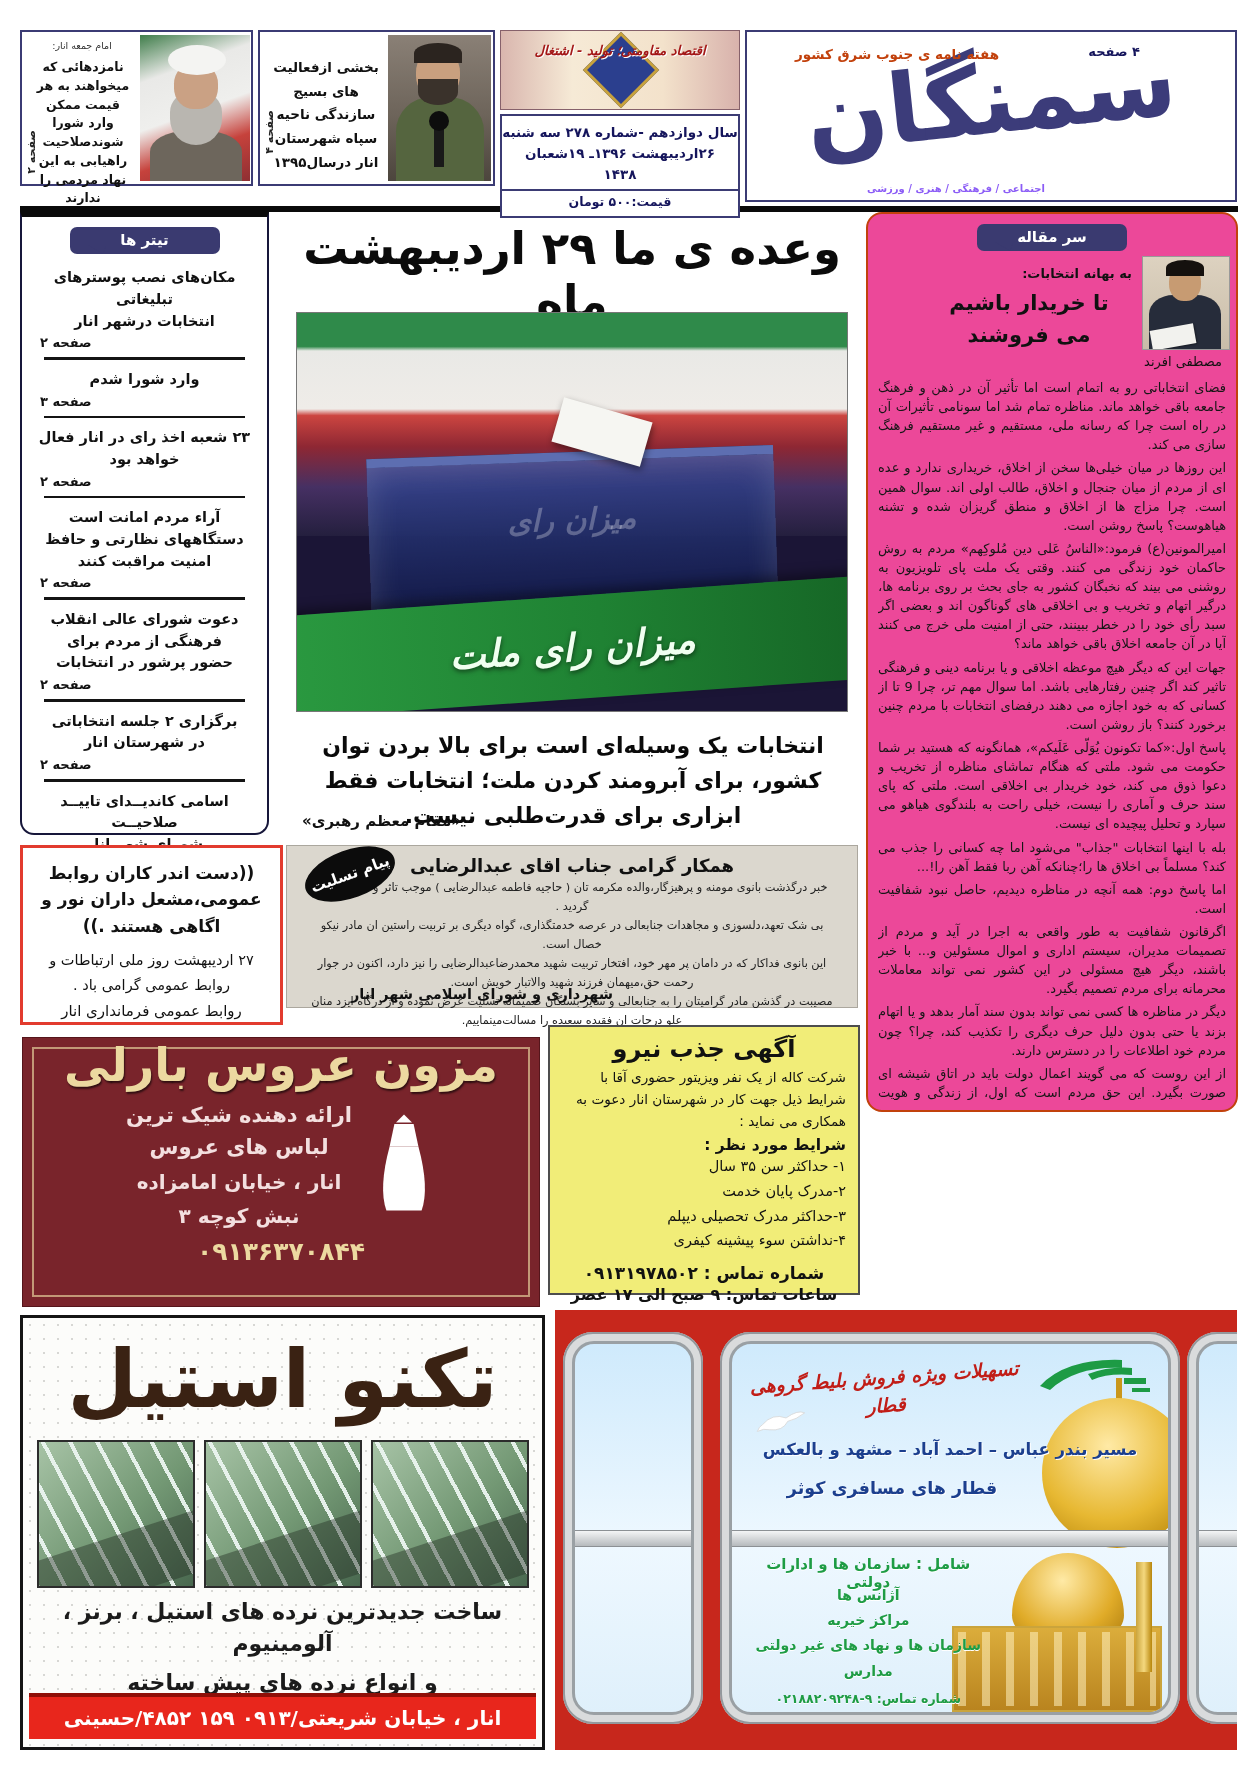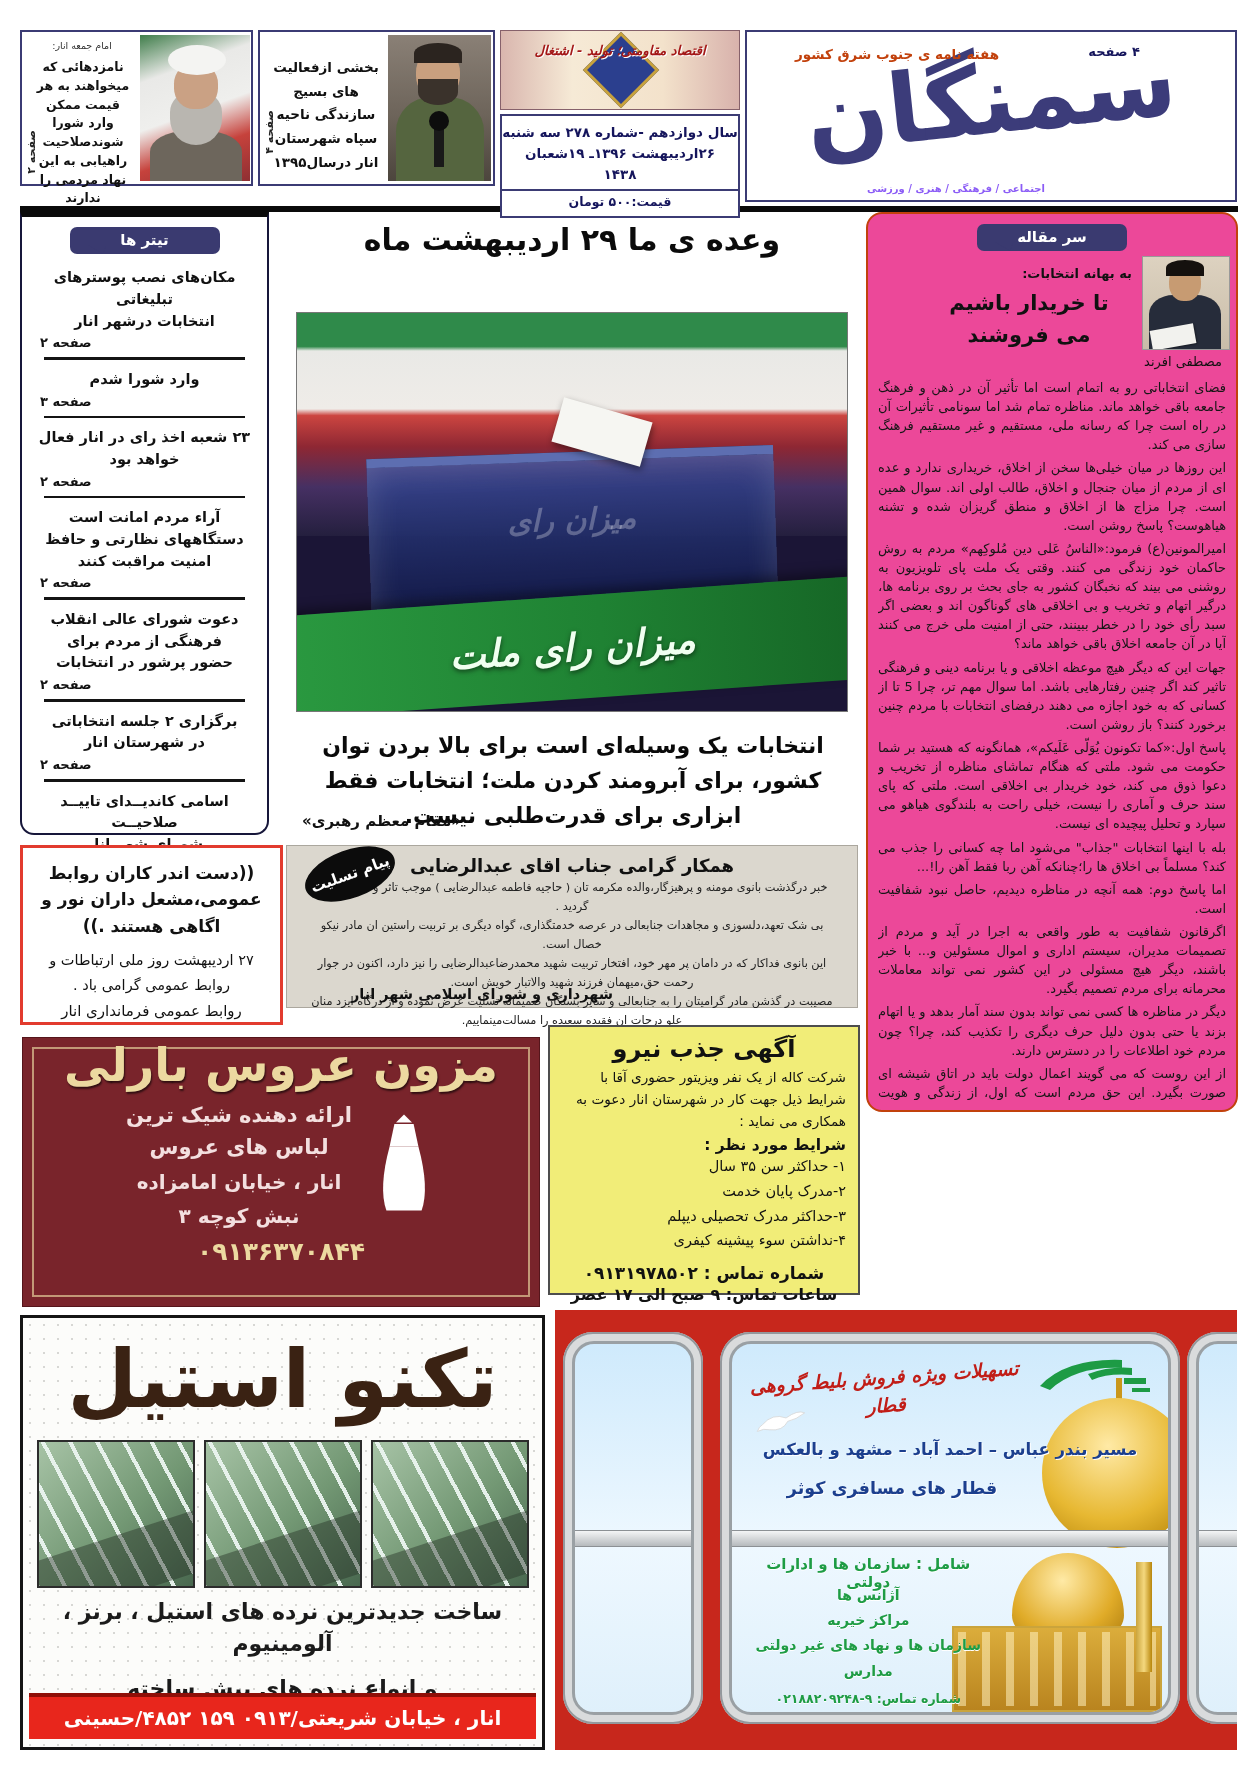--- a/index.html
+++ b/index.html
@@ -54,21 +54,21 @@
   .badge{position:relative;width:150px;height:27px;margin:10px auto 6px;background:#3a3a70;color:#fff;border-radius:7px;
       font-size:15px;font-weight:bold;text-align:center;line-height:27px;}
   .badge::after{content:'';position:absolute;left:24px;bottom:-9px;border:9px solid transparent;border-top-color:#3a3a70;transform:skewX(32deg);}
   .sb-item{padding:7px 8px 2px;}
   .sb-title{font-size:14.5px;font-weight:bold;text-align:center;line-height:1.5;white-space:pre-line;}
   .sb-page{font-size:13px;font-weight:bold;text-align:left;padding:3px 10px 0;}
   .sb-sep{height:2.5px;background:#141414;margin:7px 14px 0;}
   .sb-item:last-of-type .sb-sep{display:none;}
 
   
-  .headline{position:absolute;left:286px;top:222px;width:572px;font-size:30px;font-weight:bold;color:#0b0b0b;text-align:center;letter-spacing:-1px;}
+  .headline{position:absolute;left:286px;top:222px;width:572px;font-size:45px;font-weight:bold;color:#0b0b0b;text-align:center;letter-spacing:-1px;}
   .photo{position:absolute;left:296px;top:312px;width:552px;height:400px;border:1px solid #777;box-sizing:border-box;
       background:#1b1536;overflow:hidden;}
   .ph-flag{position:absolute;left:0;right:0;top:0;height:56%;
       background:linear-gradient(180deg,#2f8a4a 0%,#2f8a4a 15%,#e9e9e6 17%,#efece8 43%,#cc4540 46%,#8e2733 60%,#463063 78%,#241f3e 100%);}
   .ph-emblem{position:absolute;left:50%;top:26%;width:64px;height:56px;background:radial-gradient(ellipse at center,#c0392b 38%,rgba(192,57,43,0) 62%);}
   .ph-box{position:absolute;left:13%;right:13%;top:35%;height:40%;transform:rotate(-2deg);
       background:linear-gradient(180deg,rgba(52,72,150,.8),rgba(16,22,66,.94));border-top:9px solid rgba(106,126,196,.85);
       box-shadow:inset 0 0 34px rgba(255,255,255,.16);}
   .ph-script{position:absolute;left:0;right:0;top:26%;text-align:center;font-size:30px;font-style:italic;font-weight:bold;color:rgba(255,255,255,.28);}
   .ph-paper{position:absolute;left:47%;top:24%;width:92px;height:46px;background:#f6f6f2;transform:rotate(16deg);box-shadow:2px 3px 7px rgba(0,0,0,.45);}
@@ -304,21 +304,21 @@
     </div>
     <div class="ed-author">مصطفی افرند</div>
     <div class="ed-body">
 
         <p>فضای انتخاباتی رو به اتمام است اما تأثیر آن در ذهن و فرهنگ جامعه باقی خواهد ماند. مناظره تمام شد اما سونامی تأثیرات آن در راه است چرا که رسانه ملی، مستقیم و غیر مستقیم فرهنگ سازی می کند.</p>
 
         <p>این روزها در میان خیلی‌ها سخن از اخلاق، خریداری ندارد و عده ای از مردم از میان جنجال و اخلاق، طالب اولی اند. سوال همین است. چرا مزاج ها از اخلاق و منطق گریزان شده و تشنه هیاهوست؟ پاسخ روشن است.</p>
 
         <p>امیرالمونین(ع) فرمود:«الناسُ عَلی دین مُلوکِهم» مردم به روش حاکمان خود زندگی می کنند. وقتی یک ملت پای تلویزیون به روشنی می بیند که نخبگان کشور به جای بحث بر روی برنامه ها، درگیر اتهام و تخریب و بی اخلاقی های گوناگون اند و بعضی اگر سبد رأی خود را در خطر ببینند، حتی از امنیت ملی خرج می کنند آیا در آن جامعه اخلاق باقی خواهد ماند؟</p>
 
-        <p>جهات این که دیگر هیچ موعظه اخلاقی و یا برنامه دینی و فرهنگی تاثیر کند اگر چنین رفتارهایی باشد. اما سوال مهم تر، چرا 5 تا از کسانی که به خود اجازه می دهند درفضای انتخابات با مردم چنین برخورد کنند؟ باز روشن است.</p>
+        <p>جهات این که دیگر هیچ موعظه اخلاقی و یا برنامه دینی و فرهنگی تاثیر کند اگر چنین رفتارهایی باشد. اما سوال مهم تر، چرا 9 تا از کسانی که به خود اجازه می دهند درفضای انتخابات با مردم چنین برخورد کنند؟ باز روشن است.</p>
 
         <p>پاسخ اول:«کما تکونون یُوَلّی عَلَیکم»، همانگونه که هستید بر شما حکومت می شود. ملتی که هنگام تماشای مناظره از تخریب و دعوا ذوق می کند، خود خریدار بی اخلاقی است. ملتی که پای سند حرف و آماری را نیست، خیلی راحت به بلندگوی هیاهو می سپارد و تحلیل پیچیده ای نیست.</p>
 
         <p>بله با اینها انتخابات "جذاب" می‌شود اما چه کسانی را جذب می کند؟ مسلماً بی اخلاق ها را؛چنانکه آهن ربا فقط آهن را!...</p>
 
         <p>اما پاسخ دوم: همه آنچه در مناظره دیدیم، حاصل نبود شفافیت است.</p>
 
         <p>اگرقانون شفافیت به طور واقعی به اجرا در آید و مردم از تصمیمات مدیران، سیستم اداری و اموال مسئولین و... با خبر باشند، دیگر هیچ مسئولی در این کشور نمی تواند معاملات محرمانه برای مردم تصمیم بگیرد.</p>
 
         <p>دیگر در مناظره ها کسی نمی تواند بدون سند آمار بدهد و یا اتهام بزند یا حتی بدون دلیل حرف دیگری را تکذیب کند، چرا؟ چون مردم خود اطلاعات را در دسترس دارند.</p>
@@ -391,21 +391,21 @@
   </div>
 
   <div class="steel">
     <div class="steel-logo">تکنو استیل</div>
     <div class="steel-photos">
       <div class="rail"></div>
       <div class="rail"></div>
       <div class="rail"></div>
     </div>
     <div class="steel-line">ساخت جدیدترین نرده های استیل ، برنز ، آلومینیوم</div>
-    <div class="steel-line" style="margin-top:13px;">و انواع نرده های پیش ساخته</div>
+    <div class="steel-line" style="margin-top:7px;">و انواع نرده های پیش ساخته</div>
     <div class="steel-bar">انار ، خیابان شریعتی/۰۹۱۳ ۱۵۹ ۴۸۵۲/حسینی</div>
   </div>
 
   <div class="train">
     <div class="win win-left">
       <div class="win-inner">
           <div class="win-divider"></div>
         </div>
     </div>
     <div class="win win-right">

